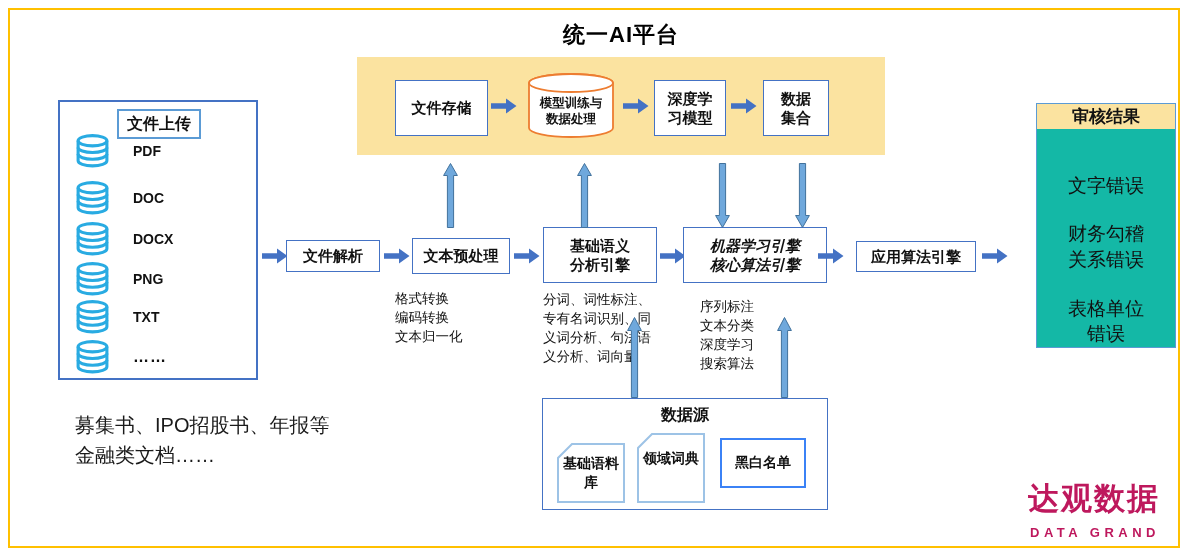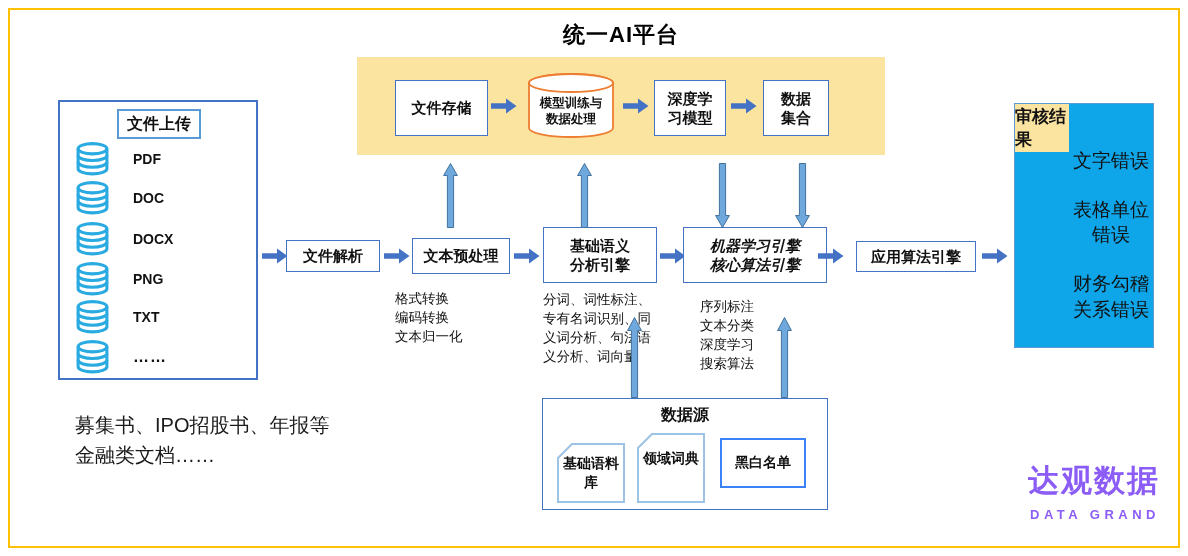--- a/index.html
+++ b/index.html
@@ -15,36 +15,36 @@
         white-space:pre-line;box-sizing:border-box;color:#111;}
   .harrow{position:absolute;width:26px;height:16px;}
   .varrow{position:absolute;width:15px;}
   .note{position:absolute;font-size:13.5px;line-height:1.42;color:#111;white-space:pre-line;}
   .upload-box{position:absolute;left:58px;top:100px;width:200px;height:280px;border:2px solid #4472C4;box-sizing:border-box;}
   .upload-title{position:absolute;left:57px;top:7px;width:84px;height:30px;border:2px solid #5B9BD5;
         display:flex;align-items:center;justify-content:center;font-size:16px;font-weight:700;box-sizing:border-box;}
   .upload-row{position:absolute;left:14px;display:flex;align-items:center;gap:22px;height:34px;}
   .upload-row .lbl{font-size:14px;font-weight:600;color:#111;}
   .upload-row.dots .lbl{font-size:16px;font-weight:900;letter-spacing:1px;}
-  .results-box{position:absolute;left:1014px;top:103px;width:140px;height:245px;border:1.6px solid #5B9BD5;
-        box-sizing:border-box;background:#0ea5e9;display:flex;flex-direction:row;}
+  .results-box{position:absolute;left:1036px;top:103px;width:140px;height:245px;border:1.6px solid #5B9BD5;
+        box-sizing:border-box;background:#14b8a6;display:flex;flex-direction:column;}
   .results-head{height:48px;background:#FBE3A0;display:flex;align-items:center;justify-content:center;
         font-size:17px;font-weight:700;}
   .results-items{flex:1;display:flex;flex-direction:column;align-items:center;padding-top:44px;gap:23px;}
   .results-items span{display:block;width:84px;text-align:center;font-size:19px;line-height:1.35;}
   .ds-box{position:absolute;left:542px;top:398px;width:286px;height:112px;border:1.6px solid #4472C4;box-sizing:border-box;}
   .ds-title{position:absolute;top:6px;left:0;width:100%;text-align:center;font-size:16px;font-weight:700;}
   .card{position:absolute;display:flex;align-items:center;justify-content:center;text-align:center;
         font-size:14px;font-weight:700;line-height:1.35;}
   .card svg{position:absolute;inset:0;}
   .card .txt{position:relative;padding:0 5px;}
   .plainbox{position:absolute;border:2px solid #3b82f6;display:flex;align-items:center;justify-content:center;
         font-size:14px;font-weight:700;box-sizing:border-box;}
   .caption{position:absolute;left:75px;top:410px;font-size:20px;line-height:1.5;color:#1a1a1a;white-space:pre-line;}
-  .logo{position:absolute;left:1000px;top:460px;width:160px;text-align:right;color:#8b5cf6;}
+  .logo{position:absolute;left:1000px;top:478px;width:160px;text-align:right;color:#be185d;}
   .logo-cn{font-size:31px;font-weight:700;letter-spacing:2px;}
   .logo-en{font-size:13px;font-weight:600;letter-spacing:4.5px;margin-top:5px;}
   .cyl-label{position:absolute;left:0;top:24px;width:100%;text-align:center;font-size:12.5px;
         font-weight:600;line-height:1.3;white-space:pre-line;}
 </style>
 </head>
 <body>
 
 <div class="canvas">
   <div class="gold-frame"></div>
@@ -77,21 +77,21 @@
       <svg width="26" height="16" viewBox="0 0 26 16">
           <polygon points="0,5.2 15,5.2 15,0.5 25.5,8 15,15.5 15,10.8 0,10.8" fill="#4472C4"></polygon>
         </svg>
     </div>
     <div class="node" style="left:406px;top:23px;width:66px;height:56px;">数据
 集合</div>
   </div>
 
   <div class="upload-box">
     <div class="upload-title">文件上传</div>
-    <div class="upload-row" style="top:40px;">
+    <div class="upload-row" style="top:32px;">
       <svg width="37" height="34" viewBox="0 0 36 33">
           <g fill="none" stroke="#29ABE2" stroke-width="3">
             <ellipse cx="18" cy="6.5" rx="14" ry="5"></ellipse>
             <path d="M4,6.5 V26 a14,5 0 0 0 28,0 V6.5"></path>
             <path d="M4,13 a14,5 0 0 0 28,0"></path>
             <path d="M4,19.5 a14,5 0 0 0 28,0"></path>
           </g>
         </svg>
       <span class="lbl">PDF</span>
     </div>
@@ -228,22 +228,22 @@
   <div class="varrow" style="left:777px;top:317px;">
     <svg width="15" height="81" viewBox="0 0 15 81">
         <polygon points="7.5,0.5 14.4,13.5 10.6,13.5 10.6,80.5 4.4,80.5 4.4,13.5 0.6,13.5" fill="#6FA8DC" stroke="#41719C" stroke-width="1"></polygon>
       </svg>
   </div>
 
   <div class="results-box">
     <div class="results-head">审核结果</div>
     <div class="results-items">
       <span>文字错误</span>
+      <span>财务勾稽关系错误</span>
       <span>表格单位错误</span>
-      <span>财务勾稽关系错误</span>
     </div>
   </div>
 
   <div class="ds-box">
     <div class="ds-title">数据源</div>
     <div class="card" style="left:14px;top:44px;width:68px;height:60px;">
       <svg viewBox="0 0 68 60">
         <path d="M15,1 H67 V59 H1 V15 Z" fill="#ffffff" stroke="#9DC3E6" stroke-width="2"></path>
       </svg>
       <span class="txt">基础语料库</span>

